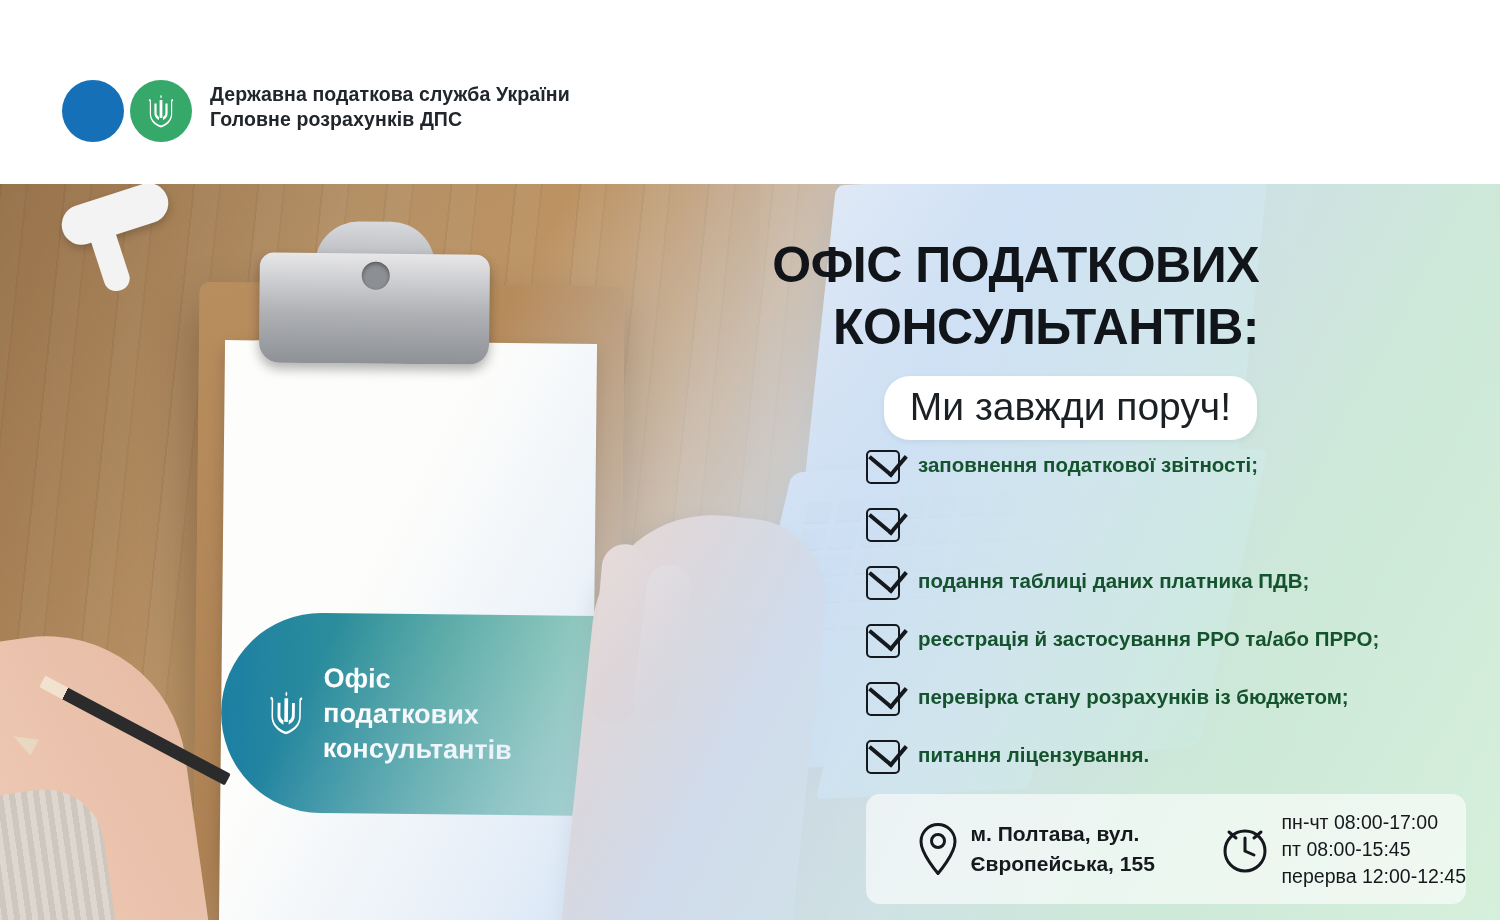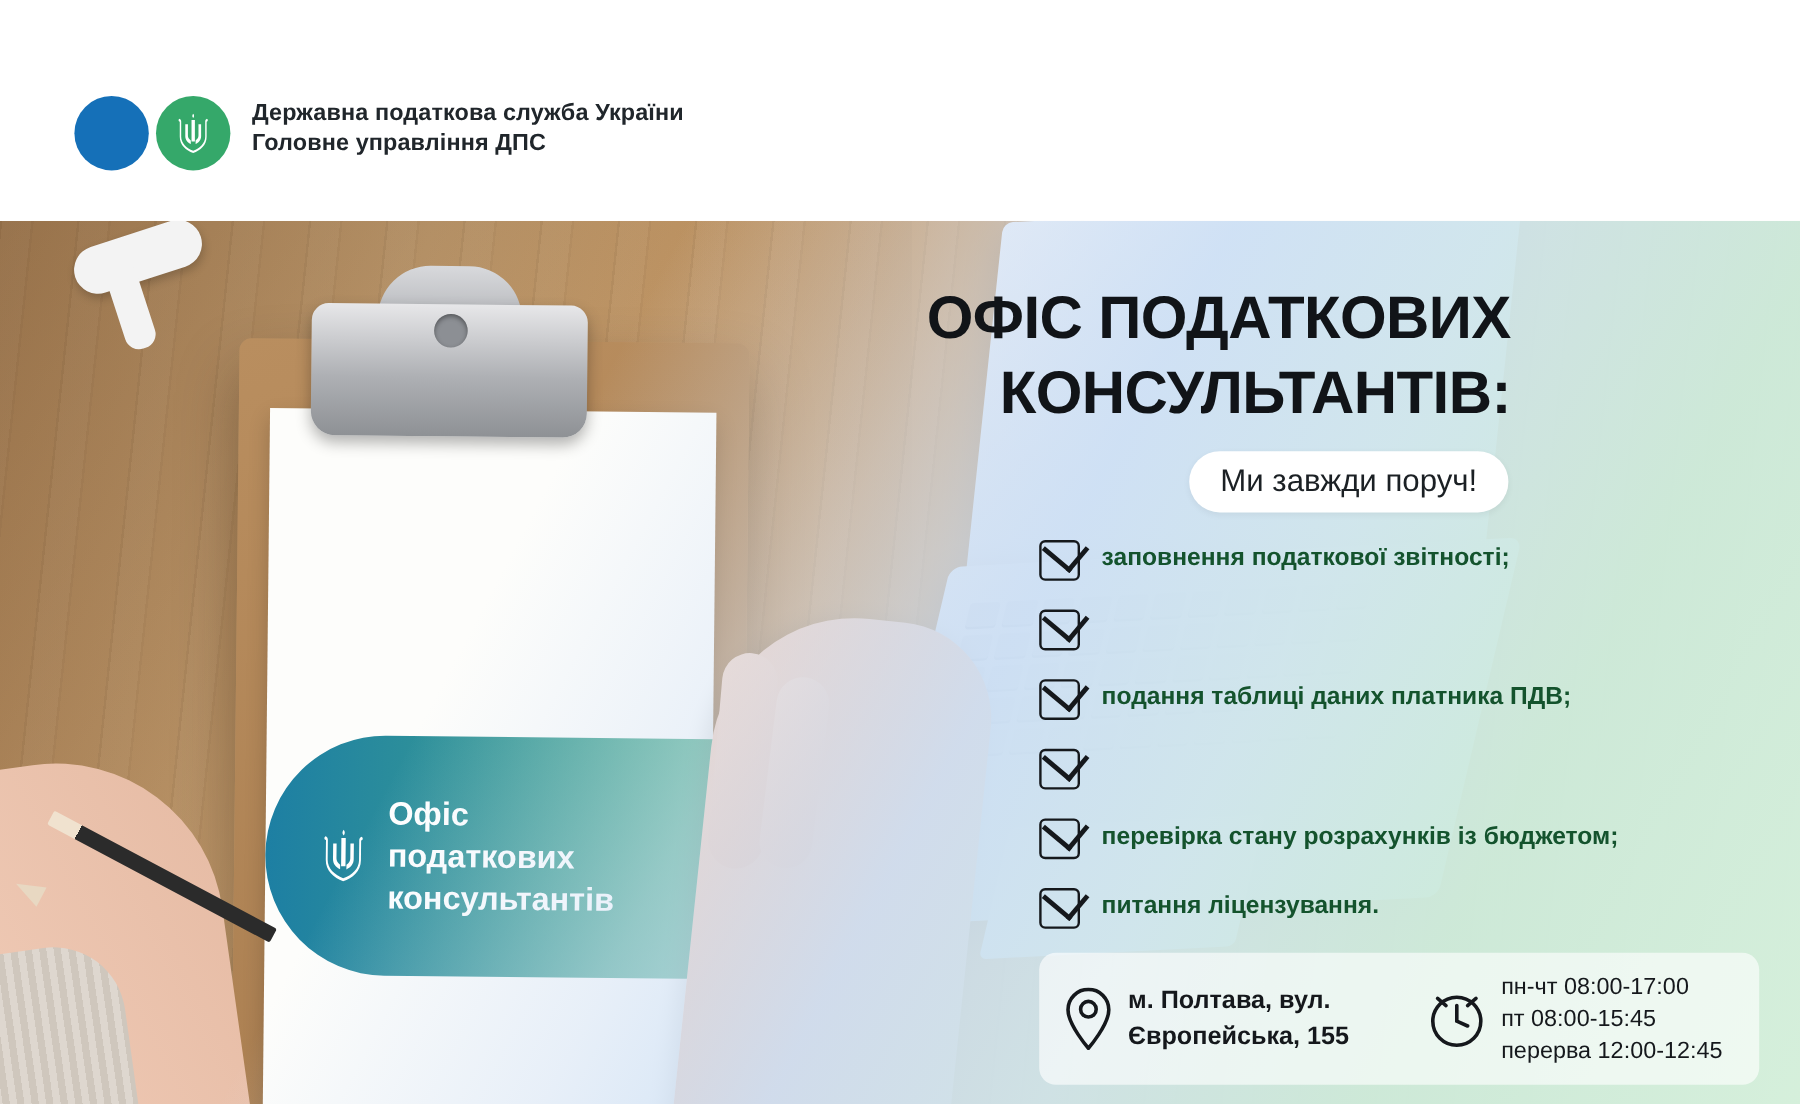--- a/index.html
+++ b/index.html
@@ -182,39 +182,39 @@
   
   .content{position:absolute;left:0;top:0;width:1295px;height:768px;z-index:30;}
   .title{
     position:absolute;right:36px;top:50px;width:640px;
     text-align:right;color:#111418;
     font-size:50px;line-height:62px;font-weight:bold;letter-spacing:-0.5px;
   }
   .badge{
     position:absolute;right:38px;top:192px;
     background:#ffffff;border-radius:26px;padding:9px 26px 11px;
-    font-size:26px;color:#1b2024;box-shadow:0 2px 6px rgba(0,0,0,.06);
+    font-size:39px;color:#1b2024;box-shadow:0 2px 6px rgba(0,0,0,.06);
   }
   .list{position:absolute;left:866px;top:268px;width:600px;}
   .list-item{display:flex;align-items:flex-start;margin-bottom:26px;}
   .check{
     width:30px;height:30px;flex:0 0 30px;border:2.5px solid #15181c;border-radius:5px;
     position:relative;margin-right:18px;margin-top:-2px;
   }
   .check::after{
     content:"";position:absolute;left:5px;top:-7px;width:26px;height:22px;
     border-right:4px solid #15181c;border-bottom:4px solid #15181c;
     transform:rotate(40deg);
   }
   .list-text{font-size:20.5px;font-weight:bold;color:#14532d;line-height:26px;}
 
   .info{
     position:absolute;left:866px;top:610px;width:600px;height:110px;
     background:rgba(255,255,255,0.62);border-radius:14px;
-    display:flex;align-items:center;
+    display:flex;align-items:center;justify-content:flex-end;
   }
   .info-block{display:flex;align-items:center;}
   .pin-icon{width:38px;height:52px;margin:0 14px 0 22px;flex:0 0 38px;}
   .clock-icon{width:50px;height:50px;margin:0 12px 0 14px;flex:0 0 50px;}
   .addr{font-size:21px;font-weight:bold;color:#15181c;line-height:30px;width:235px;}
   .hours{font-size:19.5px;font-weight:normal;color:#15181c;line-height:27px;}
 </style>
 </head>
 <body>
 
@@ -232,21 +232,21 @@
                    C7.4 29.6 3 25.4 3 20 L3 7.2 C3 6.2 2.4 5.3 1.5 5 Z
                    M11.6 6 L11.6 24 L14.4 24 L14.4 6 Z
                    M6.4 9.5 L6.4 19.5 C6.4 22.6 8.4 24.8 11 26 L11 23 C9.4 22 8.6 20.6 8.6 19 L8.6 9.5 Z
                    M19.6 9.5 L17.4 9.5 L17.4 19 C17.4 20.6 16.6 22 15 23 L15 26
                    C17.6 24.8 19.6 22.6 19.6 19.5 Z" fill="#ffffff"></path>
         </svg>
       </div>
     </div>
     <div class="header-text">
       <div class="line">Державна податкова служба України</div>
-      <div class="line">Головне управління ДПС</div>
+      <div class="line">Головне розрахунків ДПС</div>
     </div>
   </div>
 
   <div class="canvas">
     <div class="desk"></div>
     <div class="desk-shadow"></div>
 
     <div class="laptop-screen"></div>
     <div class="laptop-base"></div>
     <div class="keys">
@@ -360,20 +360,21 @@
         </div>
         <div class="list-item">
           <span class="check"></span>
         </div>
         <div class="list-item">
           <span class="check"></span>
           <span class="list-text">подання таблиці даних платника ПДВ;</span>
         </div>
         <div class="list-item">
           <span class="check"></span>
+          <span class="list-text">реєстрація й застосування РРО та/або ПРРО;</span>
         </div>
         <div class="list-item">
           <span class="check"></span>
           <span class="list-text">перевірка стану розрахунків із бюджетом;</span>
         </div>
         <div class="list-item">
           <span class="check"></span>
           <span class="list-text">питання ліцензування.</span>
         </div>
       </div>

